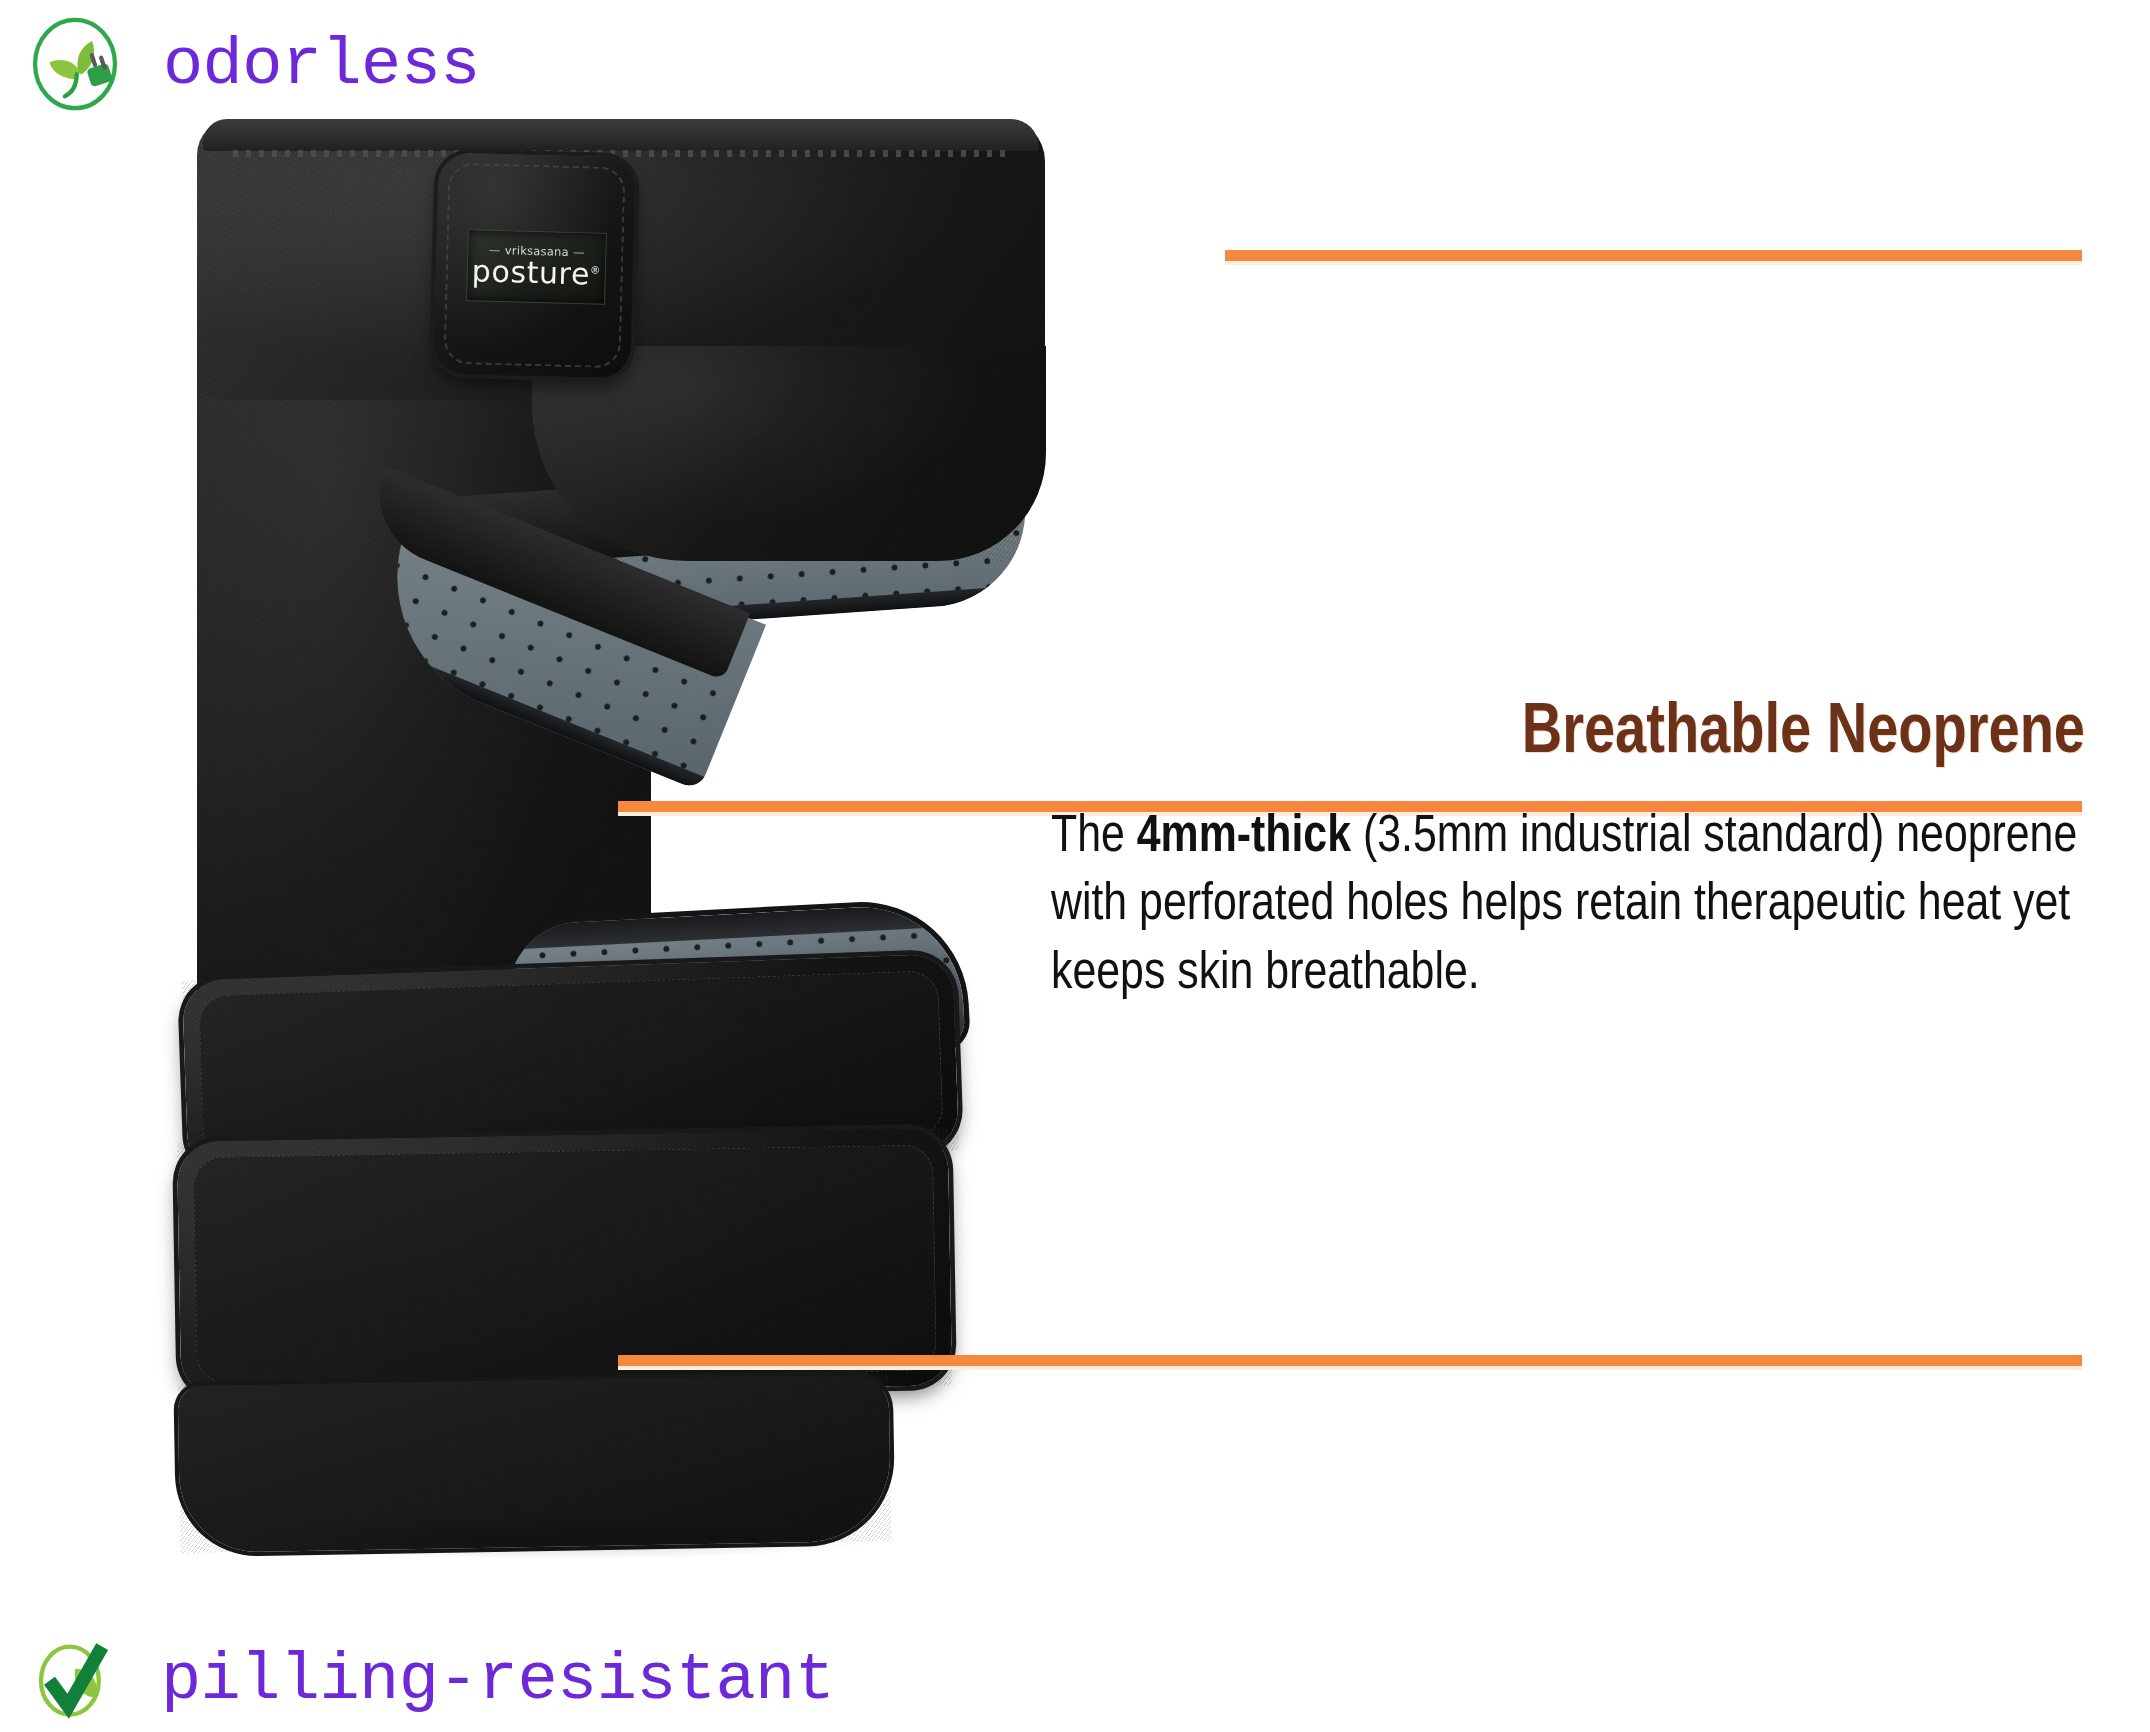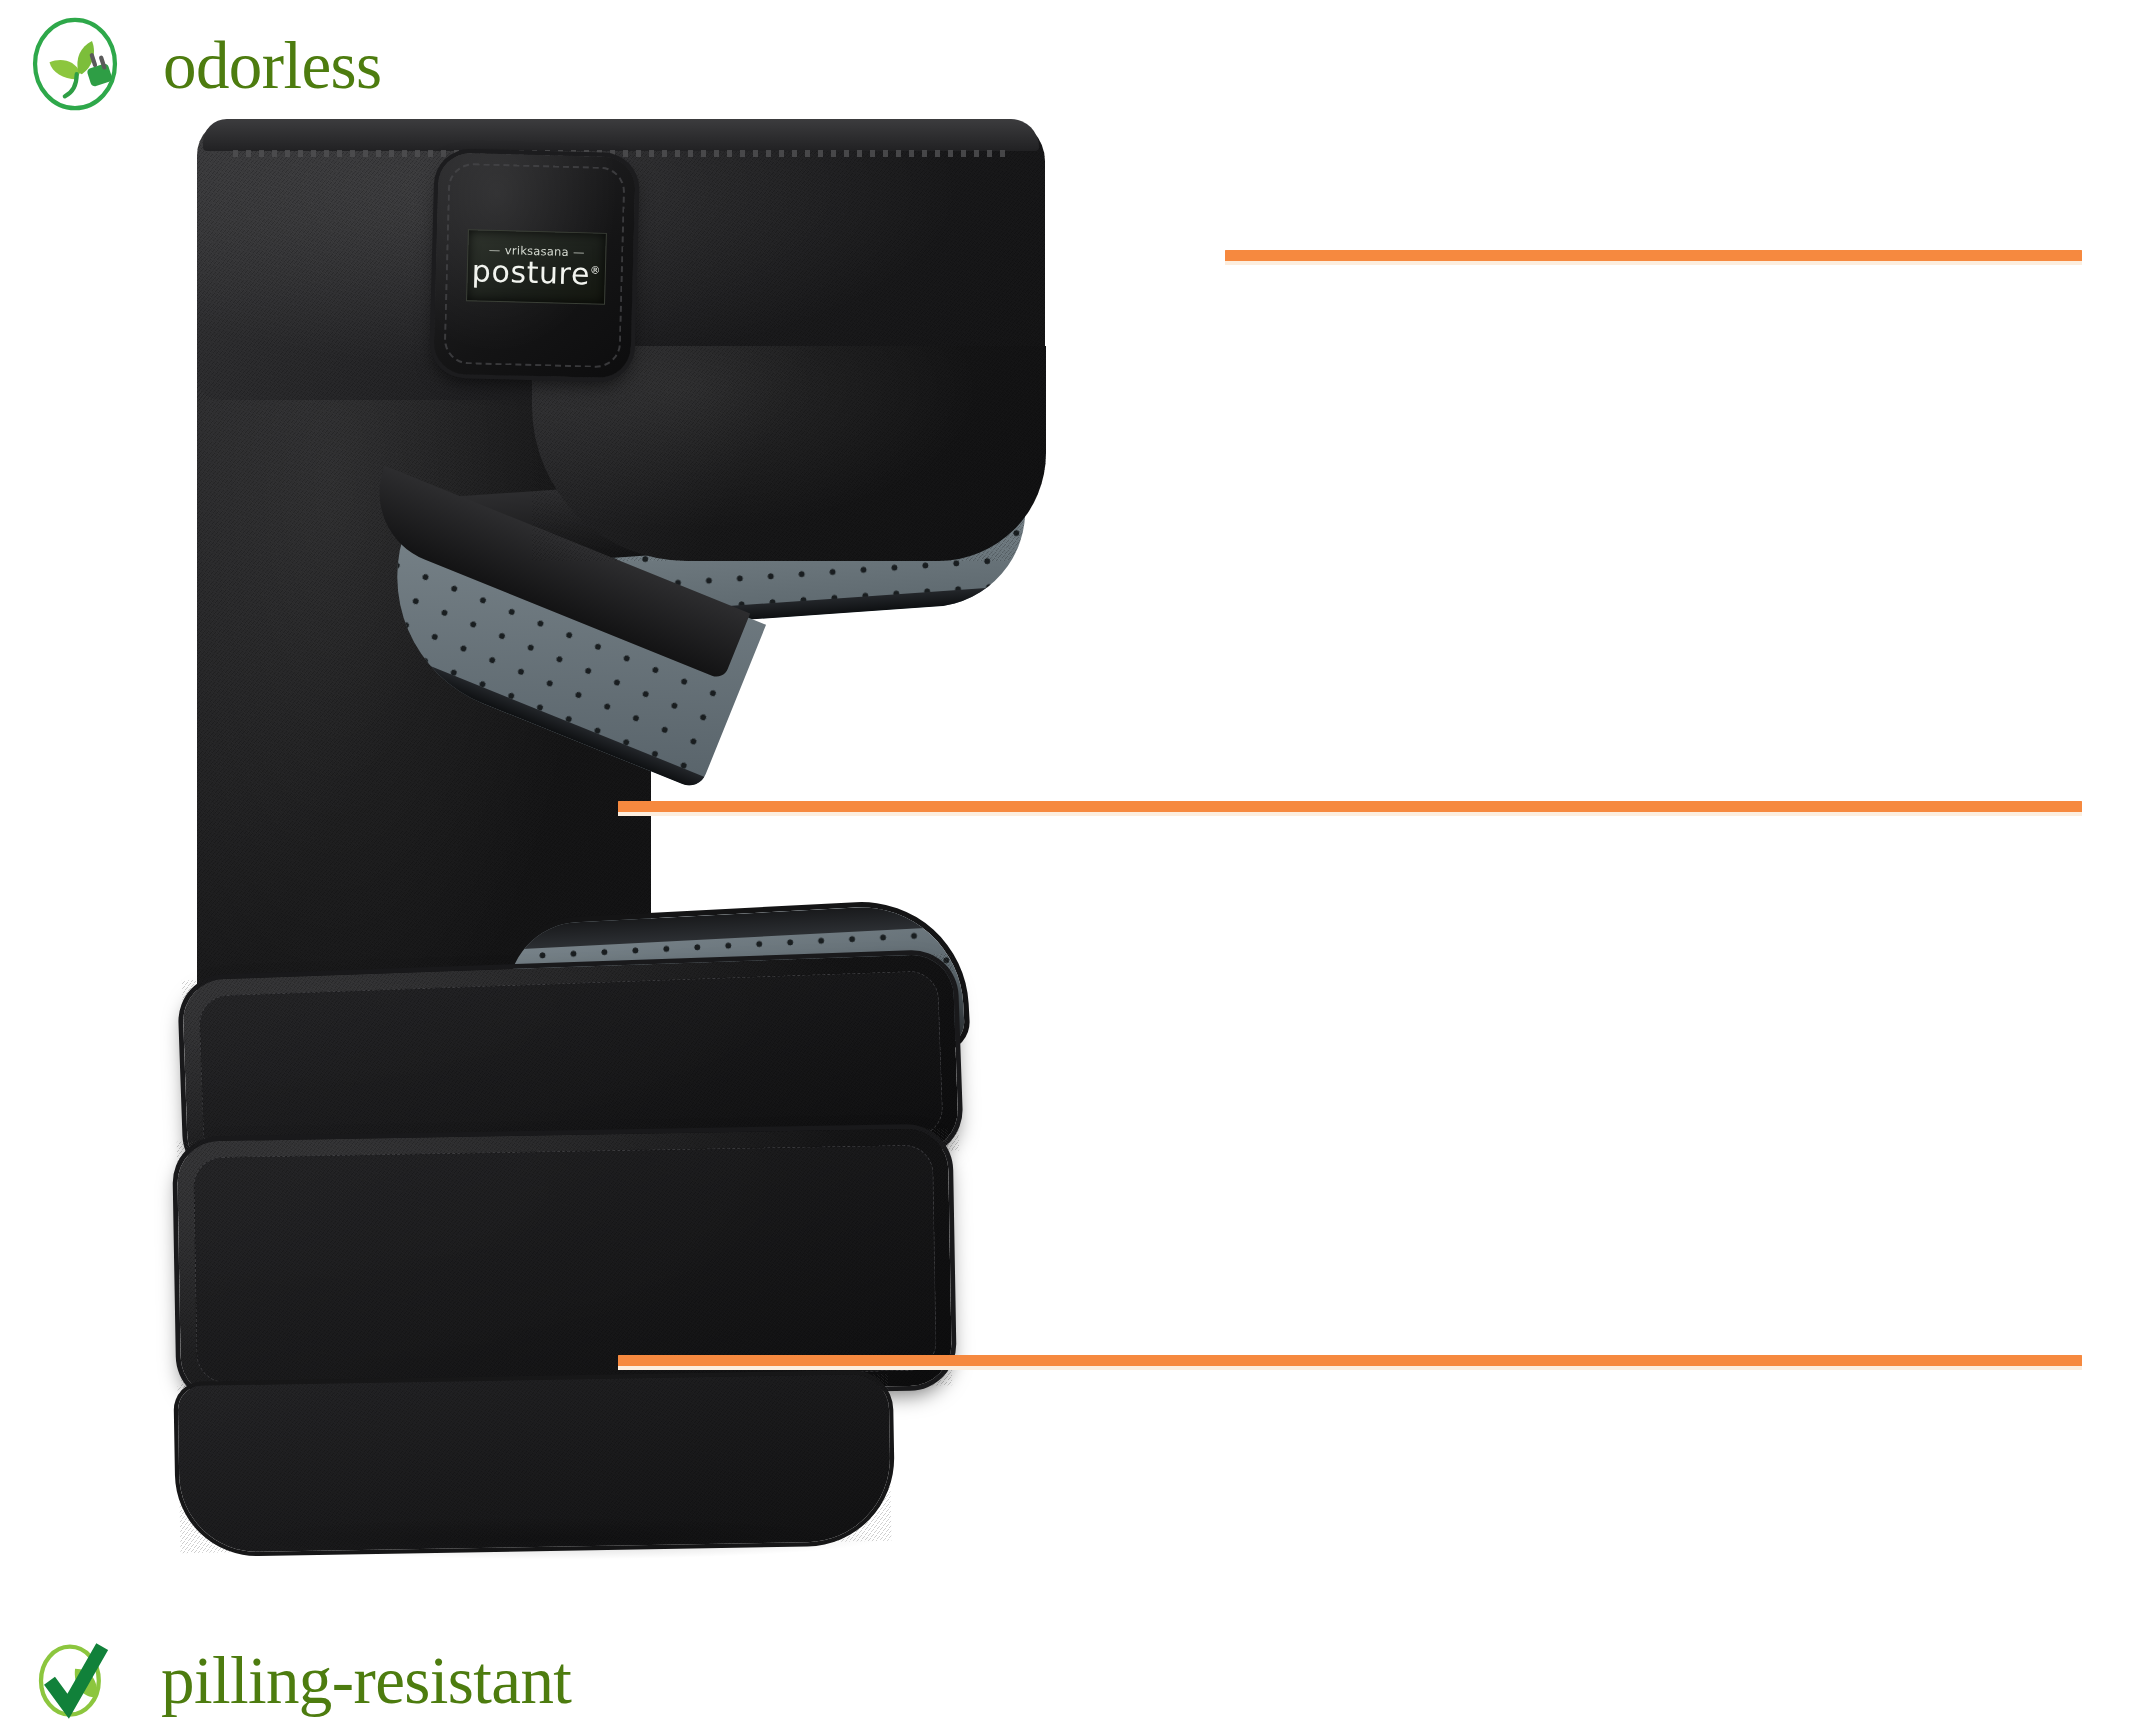--- a/index.html
+++ b/index.html
@@ -9,23 +9,23 @@
     background:#ffffff;
     font-family:"Liberation Sans", sans-serif;
     overflow:hidden;position:relative;
   }
   .stage{position:absolute;inset:0;width:2151px;height:1732px;}
 
   
   .badge{position:absolute;display:flex;align-items:center;}
   .badge .glyph{position:relative;flex:0 0 auto;}
   .badge .btext{
-    font-family:Liberation Serif, serif;
+    font-family:Liberation Mono, monospace;
     font-weight:400;
-    color:#4d7c0f;
+    color:#6d28d9;
     letter-spacing:-0.6px;
     white-space:nowrap;
   }
   #badge-odorless{left:24px;top:13px;}
   #badge-odorless .btext{font-size:67px;margin-left:37px;}
   #badge-pilling{left:24px;top:1628px;}
   #badge-pilling .btext{font-size:67px;margin-left:35px;}
 
   
   .leader{position:absolute;height:10.8px;background:#F6893F;border-radius:0.6px;}
@@ -306,20 +306,24 @@
         <div class="grain"></div>
       </div>
     <div class="pc" id="prod-shadow"></div>
   </div>
 
   <div class="leader" style="left:1225px;top:250px;width:857px;"></div>
   <div class="leader" style="left:618px;top:801px;width:1464px;"></div>
   <div class="leader" style="left:618px;top:1355px;width:1464px;"></div>
 
 
+  <div class="feature" id="feat-2">
+    <h2>Breathable Neoprene</h2>
+    <p class="body"><span>The </span><b>4mm-thick</b><span> (3.5mm industrial standard) neoprene with perforated holes helps retain therapeutic heat yet keeps skin breathable.</span></p>
+  </div>
 
 
   <div class="badge" id="badge-odorless">
     <span class="glyph">
       <svg width="102" height="102" viewBox="0 0 120 120" aria-hidden="true">
         <ellipse cx="60" cy="60" rx="47" ry="52" fill="none" stroke="#2EA84A" stroke-width="5"></ellipse>
         <path d="M62 78 C46 78 33 70 30 58 C44 52 60 56 66 70 Z" fill="#8CC63E"></path>
         <path d="M64 70 C60 54 66 40 80 33 C86 48 80 64 68 72 Z" fill="#7CBE3A"></path>
         <path d="M62 72 C62 86 56 94 48 98" fill="none" stroke="#2E9E45" stroke-width="5" stroke-linecap="round"></path>
         <rect x="76" y="62" width="26" height="22" rx="5" fill="#2E9E45" transform="rotate(-18 89 73)"></rect>

